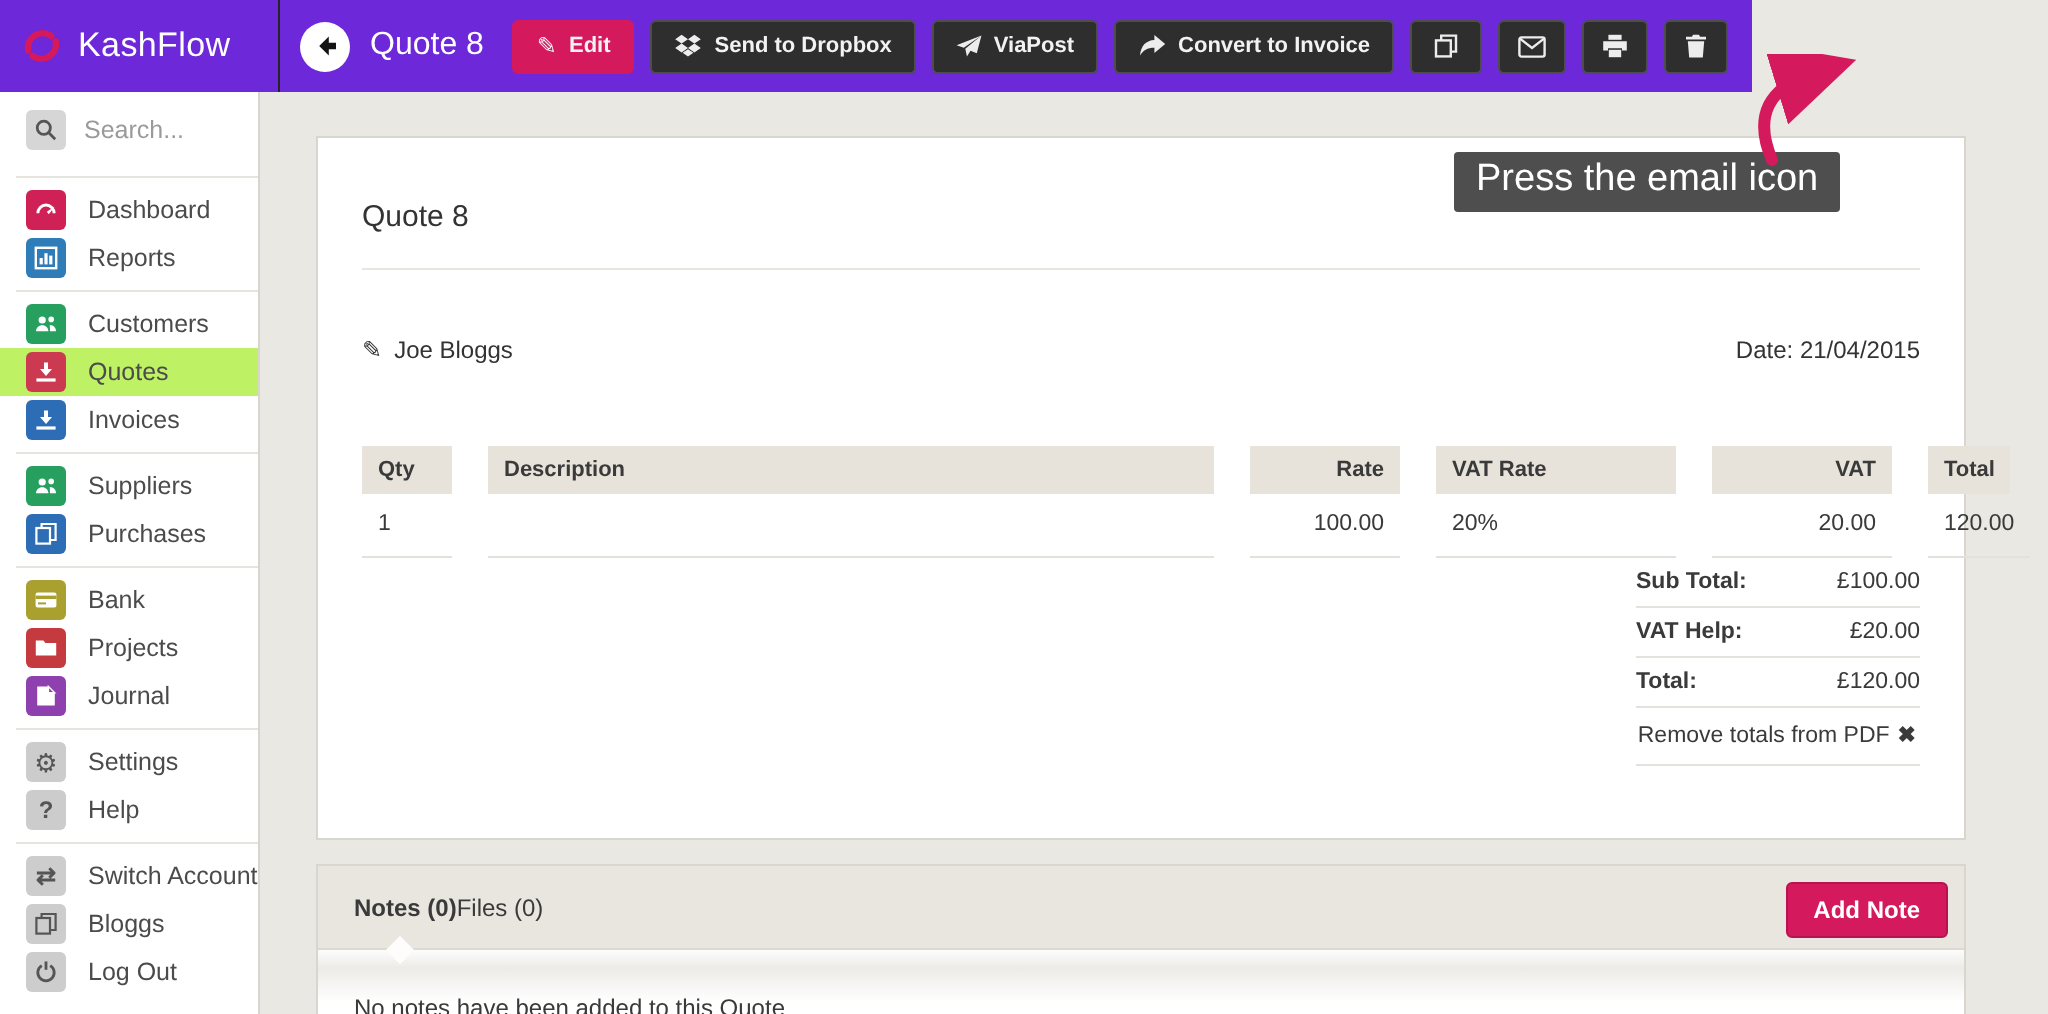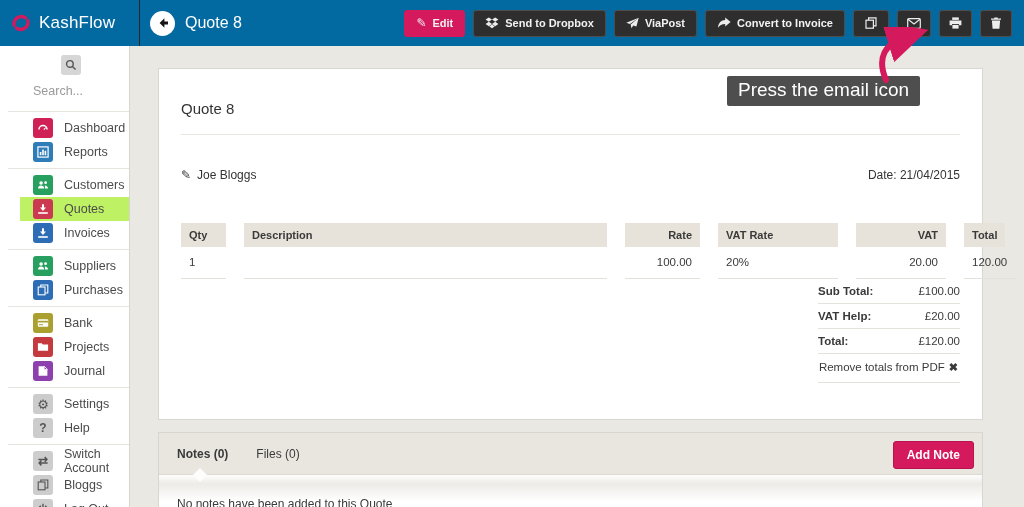--- a/index.html
+++ b/index.html
@@ -1,40 +1,40 @@
 <!DOCTYPE html>
 <html><head>
 <meta charset="utf-8">
 <style>
   * { margin:0; padding:0; box-sizing:border-box; }
   html,body { width:1024px; height:507px; overflow:hidden; }
   body { font-family:"Liberation Sans", sans-serif; background:#eae8e2; color:#3a3a3a; position:relative; }
 
   
-  .topbar { position:absolute; top:0; left:0; width:1024px; height:46px; background:#0369a1; display:flex; align-items:center; z-index:5; }
+  .topbar { position:absolute; top:0; left:0; width:876px; height:46px; background:#6d28d9; display:flex; align-items:center; z-index:5; }
   .logo-zone { width:140px; height:100%; display:flex; align-items:center; padding-left:10px; border-right:1px solid #242424; }
   .logo-zone .swirl { width:22px; height:22px; margin-right:7px; }
   .brand-name { color:#fff; font-size:17px; letter-spacing:.2px; }
   .back-btn { width:25px; height:25px; border-radius:50%; background:#fff; border:none; display:flex; align-items:center; justify-content:center; margin:0 0 0 10px; cursor:pointer; }
   .page-title { color:#fff; font-size:16px; font-weight:400; margin-left:10px; }
   .actions { margin-left:auto; display:flex; align-items:center; gap:8px; padding-right:12px; }
   .hbtn { display:flex; align-items:center; gap:6px; height:27px; padding:0 11px; background:#2e2e2e; border:1px solid #4d4d4d; border-radius:3px; color:#f2f2f2; font-size:11px; font-weight:bold; font-family:inherit; cursor:pointer; white-space:nowrap; }
   .hbtn.icon-only { padding:0 9px; }
   .hbtn.pink { background:#d4195c; border-color:#d4195c; }
   .hbtn svg { display:block; }
   .hbtn .glyph { font-size:12px; font-weight:normal; }
 
   
   .sidebar { position:absolute; top:46px; left:0; bottom:0; width:130px; background:#fff; border-right:1px solid #d8d5cf; z-index:2; }
-  .search-row { display:flex; align-items:center; gap:9px; padding:9px 0 9px 13px;flex-direction:column; }
+  .search-row { display:flex; align-items:center; gap:9px; padding:9px 0 9px 13px; }
   .search-ic { width:20px; height:20px; border-radius:3px; background:#d6d6d6; display:flex; align-items:center; justify-content:center; }
   .search-input { border:none; outline:none; width:76px; font-size:12.5px; font-family:inherit; color:#4b4b4b; background:transparent; }
   .search-input::placeholder { color:#9a9a9a; }
   .sep { height:1px; background:#e6e4de; margin:4px 0 4px 8px; }
-  .nav-item { display:flex; align-items:center; gap:11px; height:24px; padding-left:13px; font-size:12.5px; color:#4b4b4b; cursor:pointer; text-decoration:none;margin-left:20px; }
+  .nav-item { display:flex; align-items:center; gap:11px; height:24px; padding-left:13px; font-size:12.5px; color:#4b4b4b; cursor:pointer; text-decoration:none; }
   .nav-item.selected { background:#bef264; }
   .nav-ic { width:20px; height:20px; border-radius:3px; display:flex; align-items:center; justify-content:center; flex:none; }
   .nav-ic .glyph { font-size:13px; color:#555; line-height:1; }
   .nav-ic .glyph.q { font-weight:bold; font-size:12px; }
 
   
   .main { position:absolute; top:46px; left:130px; right:0; bottom:-80px; padding:22px 41px 0 28px; }
   .card { background:#fff; border:1px solid #d9d6cf; }
   .quote-card { height:352px; padding:0 22px; position:relative; }
   .quote-title { font-size:15px; font-weight:400; color:#333; padding-top:31px; }
@@ -50,21 +50,21 @@
   .qrow.data > div { font-size:11.5px; padding:9px 8px 10px; border-bottom:1px solid #e3e1db; color:#3a3a3a; }
   .al { text-align:left; } .ar { text-align:right; }
 
   .totals { width:142px; margin-left:auto; }
   .trow { display:flex; justify-content:space-between; align-items:center; height:25px; border-bottom:1px solid #e4e2dc; font-size:11.5px; }
   .trow .tlabel { font-weight:bold; }
   .remove-row { text-align:right; font-size:11.5px; padding:7px 2px 8px 0; border-bottom:1px solid #e4e2dc; color:#3a3a3a; cursor:pointer; }
   .remove-row b { margin-left:4px; font-size:11px; }
 
   .notes-card { margin-top:12px; height:150px; border-bottom:none; }
-  .tabbar { position:relative; background:#e9e6e0; height:42px; display:flex; align-items:center; gap:28px; padding-left:18px; border-bottom:1px solid #dcd9d3; }
+  .tabbar { position:relative; background:#e9e6e0; height:42px; display:flex; align-items:center; padding-left:18px; border-bottom:1px solid #dcd9d3; }
   .tab { font-size:12px; color:#3a3a3a; cursor:pointer; }
   .tab.active { font-weight:bold; }
   .add-note-btn { position:absolute; right:8px; top:8px; background:#d4195c; color:#fff; border:1px solid #b81350; border-radius:3px; font-size:12px; font-weight:bold; font-family:inherit; padding:6px 13px; cursor:pointer; }
   .notes-body { position:relative; background:linear-gradient(180deg,#fdfdfc 0px,#ecebe7 9px,#ffffff 26px); height:107px; padding:22px 18px 0; }
   .notch { position:absolute; top:-5px; left:36px; width:10px; height:10px; background:#fdfdfc; transform:rotate(45deg); }
   .notes-empty { font-size:12px; color:#3a3a3a; }
 
   
   .coach-tooltip { position:absolute; left:727px; top:76px; background:#4e4e4e; color:#fff; font-size:19px; padding:3px 11px 5px; border-radius:2px; z-index:6; white-space:nowrap; }
   .coach-arrow { position:absolute; left:856px; top:27px; z-index:7; pointer-events:none; }

